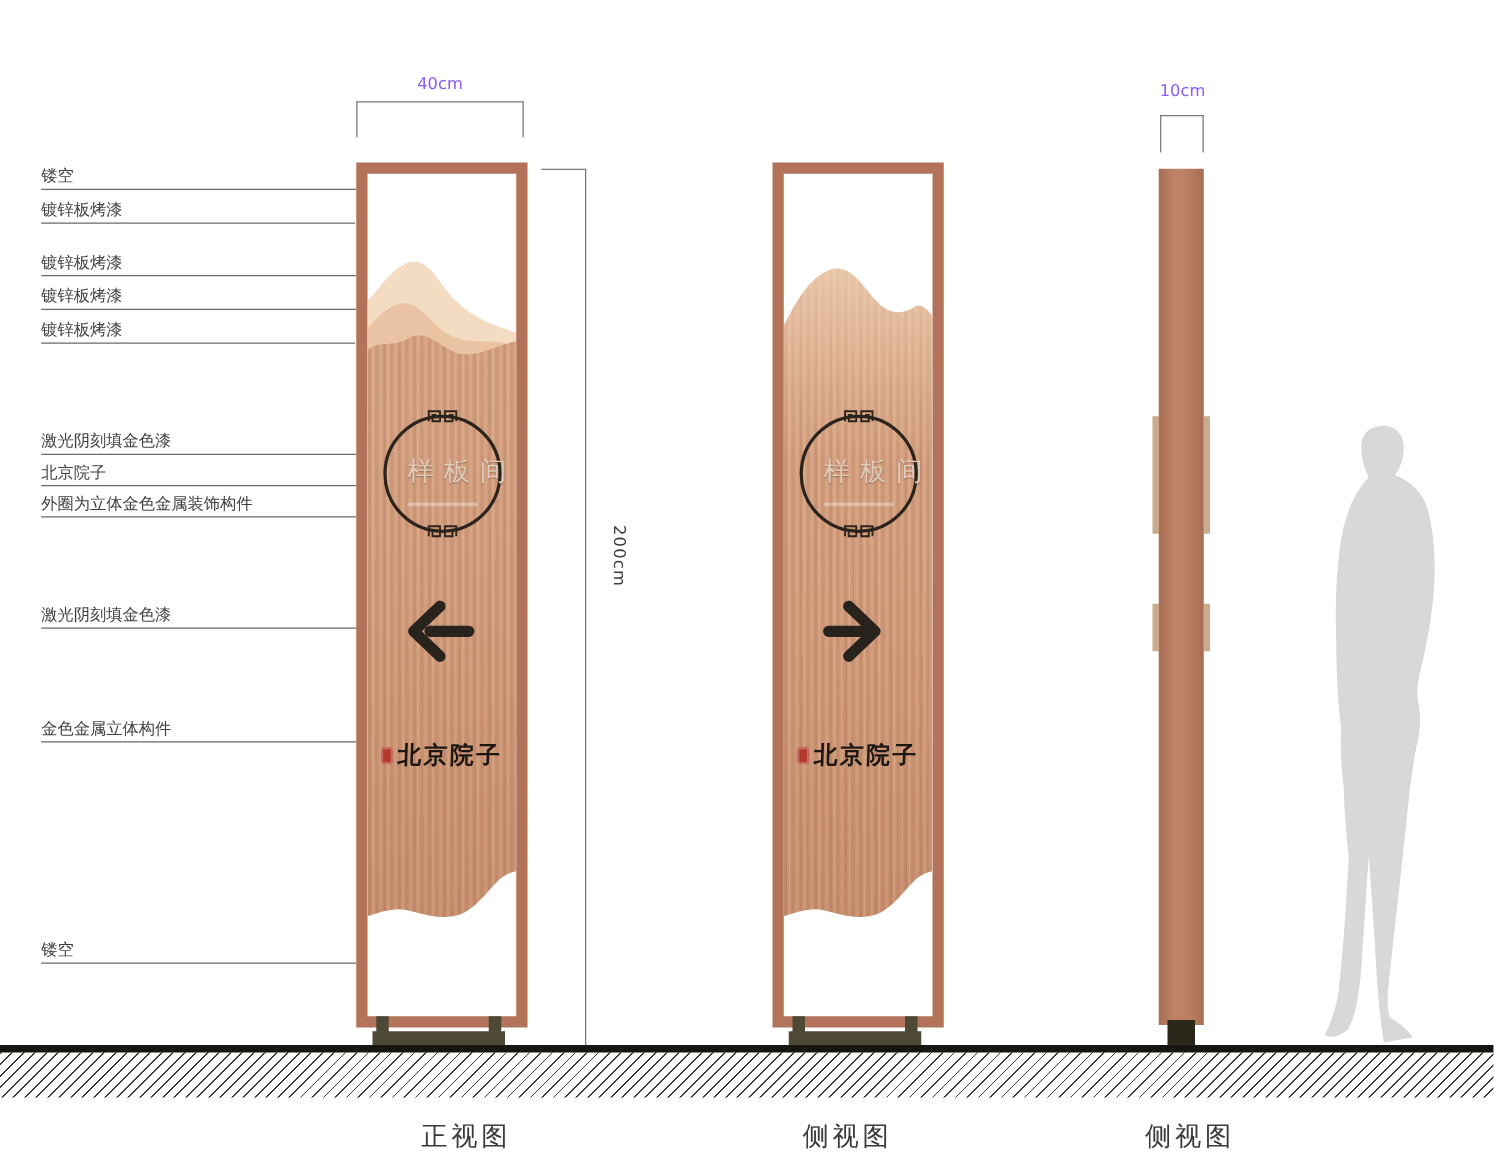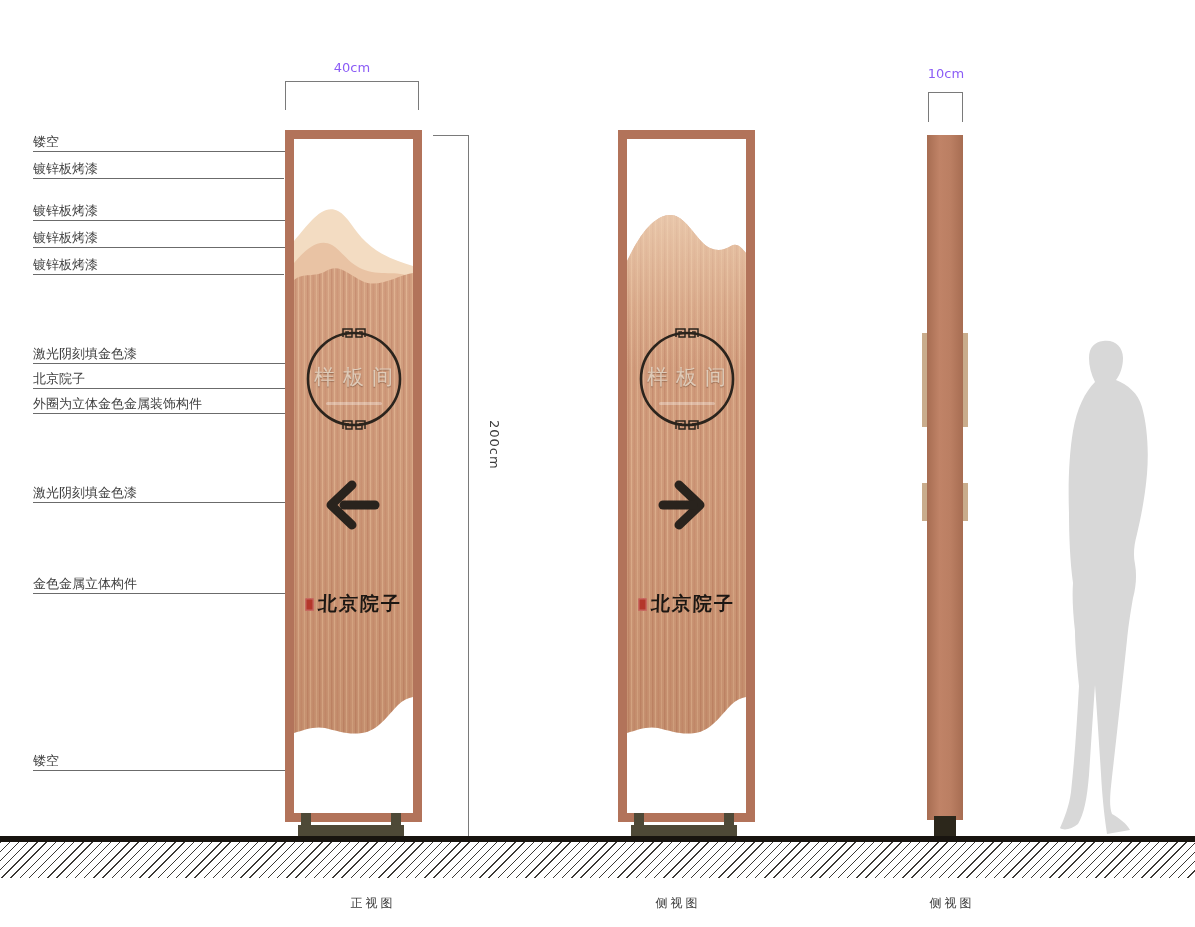--- a/index.html
+++ b/index.html
@@ -11,21 +11,21 @@
   
   .dimtxt{position:absolute;font-size:13px;color:#8b5cf6;text-align:center;}
   .brk{position:absolute;border:1px solid #7a7a7a;border-bottom:none;box-sizing:border-box;}
   .vline{position:absolute;left:468px;top:135px;width:1px;height:703px;background:#7a7a7a;}
   .htick{position:absolute;left:433px;top:135px;width:35px;height:1px;background:#7a7a7a;}
   .vtext{position:absolute;left:487px;top:420px;writing-mode:vertical-rl;font-size:13px;color:#3c3c3c;letter-spacing:1px;}
   
   .frame{position:absolute;top:130px;width:137px;height:692px;border:9px solid #b2735a;background:#fff;box-sizing:border-box;}
   .inner{position:relative;width:119px;height:674px;overflow:hidden;}
   .inner svg{position:absolute;left:0;top:0;}
-  .plate{position:absolute;top:224px;left:0;right:0;text-align:center;font-size:21px;
+  .plate{position:absolute;top:224px;left:0;right:0;text-align:right;font-size:21px;
          letter-spacing:8px;padding-left:8px;color:rgba(226,208,190,0.95);
          text-shadow:0 1px 1px rgba(108,72,52,0.55);}
   .plate-sub{position:absolute;top:263px;left:50%;width:56px;height:3px;margin-left:-28px;
              background:rgba(255,255,255,0.32);border-radius:2px;}
   .logo{position:absolute;top:452px;left:0;right:0;display:flex;align-items:center;justify-content:center;gap:4px;}
   .seal{width:9px;height:13px;background:#b4372b;border-radius:1.5px;box-shadow:inset 0 0 0 1.5px rgba(255,255,255,0.25);}
   .brand{font-family:"DejaVu Serif",serif;font-weight:bold;font-size:19px;color:#1c1713;
          letter-spacing:2px;transform:skewX(-2deg);}
   
   .col{position:absolute;left:927px;top:135px;width:36px;height:685px;
@@ -33,21 +33,21 @@
   .strip{position:absolute;width:5px;background:#c9ac8c;}
   
   .leg{position:absolute;width:10px;height:14px;background:#4e4937;}
   .bar{position:absolute;width:106px;height:13px;background:#4e4937;}
   .post{position:absolute;left:934px;top:816px;width:22px;height:24px;background:#2c271b;}
   
   .gline{position:absolute;left:0;top:836px;width:1195px;height:6px;background:#18140f;}
   .hatch{position:absolute;left:0;top:842px;width:1195px;height:36px;
          background:repeating-linear-gradient(135deg,rgba(25,22,18,0.85) 0px,rgba(25,22,18,0.85) 1px,transparent 1px,transparent 6.5px);}
   
-  .cap{position:absolute;top:895px;width:120px;text-align:center;font-size:12px;color:#3a3a3a;letter-spacing:3px;}
+  .cap{position:absolute;top:895px;width:120px;text-align:center;font-size:21px;color:#3a3a3a;letter-spacing:3px;}
   .person{position:absolute;left:1040px;top:336px;}
 </style>
 </head>
 <body>
 
 <div class="canvas">
 
   <div class="lbl" style="top:134px"><span>镂空</span><i class="ln" style="width:274px"></i></div>
   <div class="lbl" style="top:161px"><span>镀锌板烤漆</span><i class="ln" style="width:251px"></i></div>
   <div class="lbl" style="top:203px"><span>镀锌板烤漆</span><i class="ln" style="width:254px"></i></div>

